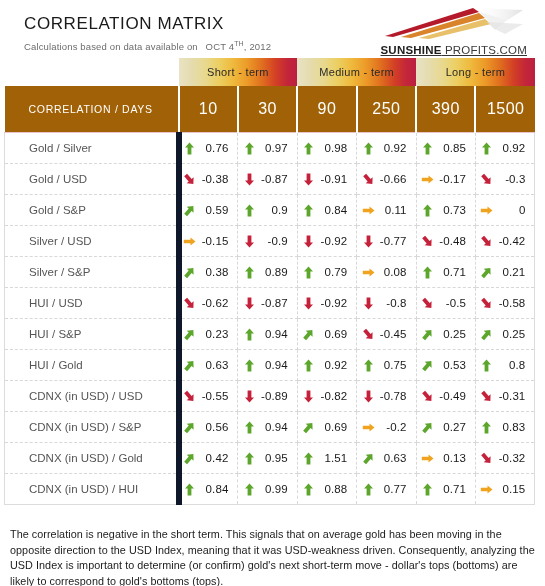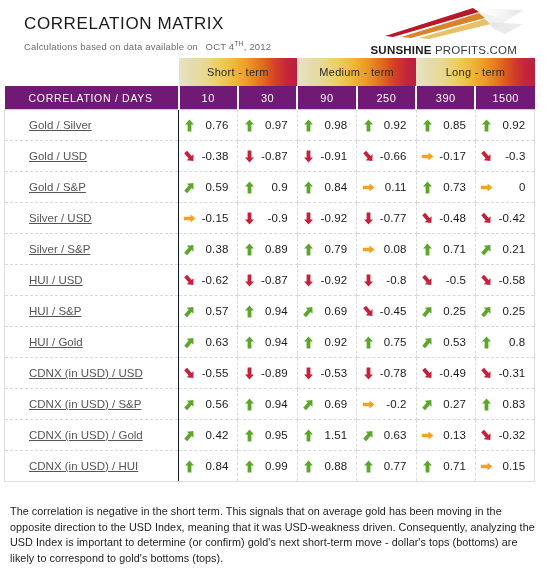--- a/index.html
+++ b/index.html
@@ -55,25 +55,26 @@
   }
   .logo-mark {
     position: absolute;
     right: 6px;
     top: 0;
     width: 170px;
     height: 34px;
   }
   .logo-word {
     position: absolute;
-    right: 14px;
+    right: 4px;
     bottom: 2px;
     font-size: 11.5px;
     letter-spacing: 0.2px;
     white-space: nowrap;
+    text-decoration: underline;
   }
   .logo-word .b { font-weight: bold; color: #1d1d1d; }
   .logo-word .n { font-weight: normal; color: #3a3a3a; }
 
   
   .matrix {
     width: 531px;
     margin: 0 4px;
     border-collapse: collapse;
     table-layout: fixed;
@@ -107,60 +108,59 @@
     font-size: 11px;
     color: #2a2a2a;
     letter-spacing: 0.3px;
     text-align: center;
     line-height: 28px;
     white-space: nowrap;
   }
 
   
   tr.hdr th {
-    background: #701a75;
+    background: #a16207;
     color: #ffffff;
-    height: 23px;
+    height: 46px;
     font-weight: normal;
     font-size: 10.5px;
     letter-spacing: 0.5px;
     border-right: 2px solid #ffffff;
     border-bottom: 1px solid #e9c3cb;
     padding: 0;
   }
   tr.hdr th:last-child { border-right: none; }
   tr.hdr th.lblhead {
     text-align: left;
     padding-left: 24px;
     letter-spacing: 0.7px;
   }
   tr.hdr th.dayhead {
     text-align: center;
-    font-size: 11px;
+    font-size: 16px;
   }
 
   
   tr.data td {
     height: 30px;
     padding: 0;
     font-size: 11.5px;
     border-bottom: 1px dashed #d8d8d8;
     border-right: 1px dashed #d8d8d8;
   }
   tr.data:last-child td { border-bottom: 1px solid #dcdcdc; }
   tr.data td:last-child { border-right: 1px solid #dcdcdc; }
   tr.data td.rowlabel {
     text-align: left;
     padding-left: 24px;
     color: #555555;
     font-size: 11.5px;
     border-left: 1px solid #dcdcdc;
-    border-right: 1px solid #0f172a;
+    border-right: 6px solid #0f172a;
     white-space: nowrap;
-    text-decoration: underline;
   }
   tr.data td.cell {
     color: #1a1a1a;
   }
   .cell-inner {
     display: flex;
     align-items: center;
     justify-content: flex-end;
     padding-right: 9px;
     height: 30px;
@@ -587,21 +587,21 @@
       </tr>
       <tr class="data">
         <td class="rowlabel">HUI / S&amp;P</td>
         <td class="cell">
           <div class="cell-inner">
             <span class="arrow"><svg viewBox="0 0 13 13">
                 <g transform="rotate(40 6.5 6.5)">
                   <polygon points="6.5,0.5 11,5.5 8.4,5.5 8.4,12.5 4.6,12.5 4.6,5.5 2,5.5" fill="#5da62c"></polygon>
                 </g>
               </svg></span>
-            <span class="val">0.57</span>
+            <span class="val">0.23</span>
           </div>
         </td>
         <td class="cell">
           <div class="cell-inner">
             <span class="arrow"><svg viewBox="0 0 13 13">
                 <polygon points="6.5,0.5 11,5.5 8.4,5.5 8.4,12.5 4.6,12.5 4.6,5.5 2,5.5" fill="#5da62c"></polygon>
               </svg></span>
             <span class="val">0.94</span>
           </div>
         </td>
@@ -719,21 +719,21 @@
                 <polygon points="6.5,12.5 11,7.5 8.4,7.5 8.4,0.5 4.6,0.5 4.6,7.5 2,7.5" fill="#c5213a"></polygon>
               </svg></span>
             <span class="val">-0.89</span>
           </div>
         </td>
         <td class="cell">
           <div class="cell-inner">
             <span class="arrow"><svg viewBox="0 0 13 13">
                 <polygon points="6.5,12.5 11,7.5 8.4,7.5 8.4,0.5 4.6,0.5 4.6,7.5 2,7.5" fill="#c5213a"></polygon>
               </svg></span>
-            <span class="val">-0.53</span>
+            <span class="val">-0.82</span>
           </div>
         </td>
         <td class="cell">
           <div class="cell-inner">
             <span class="arrow"><svg viewBox="0 0 13 13">
                 <polygon points="6.5,12.5 11,7.5 8.4,7.5 8.4,0.5 4.6,0.5 4.6,7.5 2,7.5" fill="#c5213a"></polygon>
               </svg></span>
             <span class="val">-0.78</span>
           </div>
         </td>

